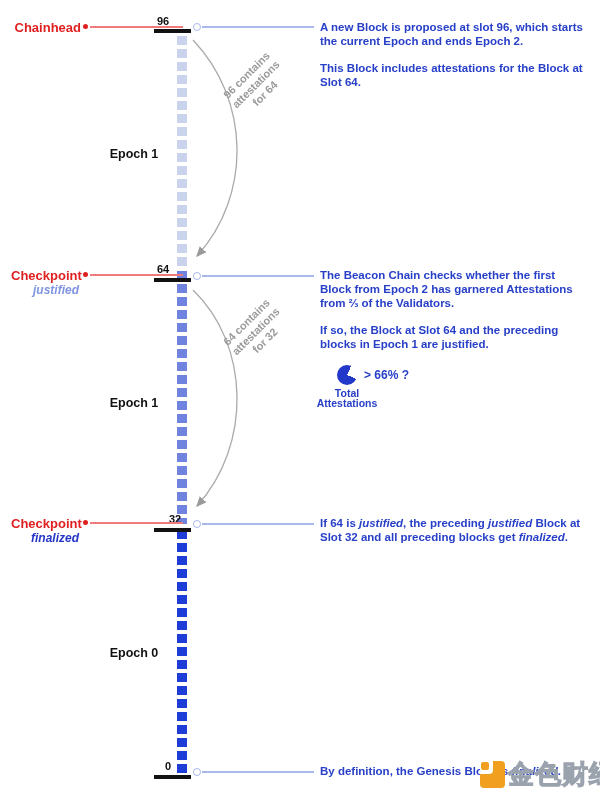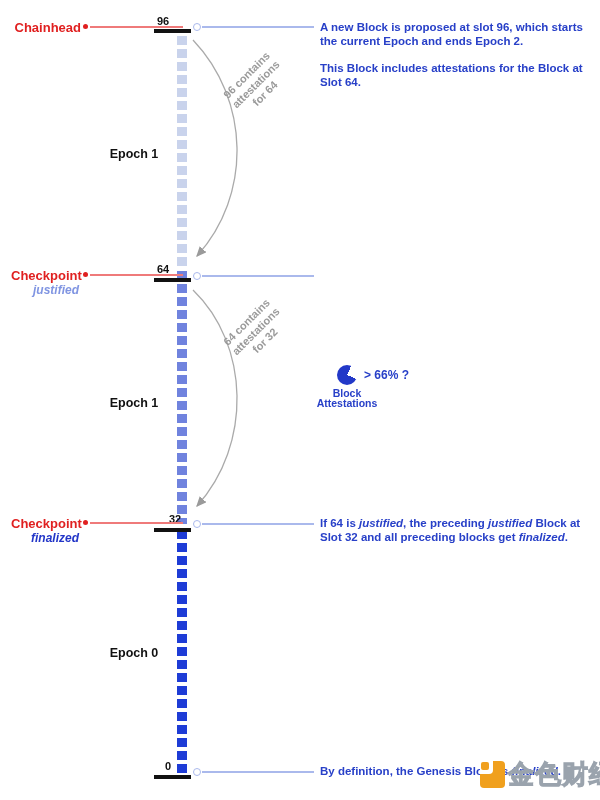--- a/index.html
+++ b/index.html
@@ -112,25 +112,27 @@
   <div>attestations</div>
   <div>for 32</div>
 </div>
 
 <div class="note" style="top:20px;">
   <p>A new Block is proposed at slot 96, which starts the current Epoch and ends Epoch 2.</p>
   <p>This Block includes attestations for the Block at Slot 64.</p>
 </div>
 
 <div class="note" style="top:268px;">
+  <p>The Beacon Chain checks whether the first Block from Epoch 2 has garnered Attestations from ⅔ of the Validators.</p>
+  <p>If so, the Block at Slot 64 and the preceding blocks in Epoch 1 are justified.</p>
 </div>
 <div class="pie"></div>
 <div class="pie-label">&gt; 66% ?</div>
 <div class="pie-caption">
-  <div>Block</div>
+  <div>Total</div>
   <div>Attestations</div>
 </div>
 
 <div class="note" style="top:516px;">
   <p><span>If 64 is </span><span class="it">justified</span><span>, the preceding </span><span class="it">justified</span><span> Block at Slot 32 and all preceding blocks get </span><span class="it">finalized</span><span>.</span></p>
 </div>
 
 <div class="note" style="top:764px;width:275px;">
   <p><span>By definition, the Genesis Block is </span><span class="it">finalized</span><span>.</span></p>
 </div>

